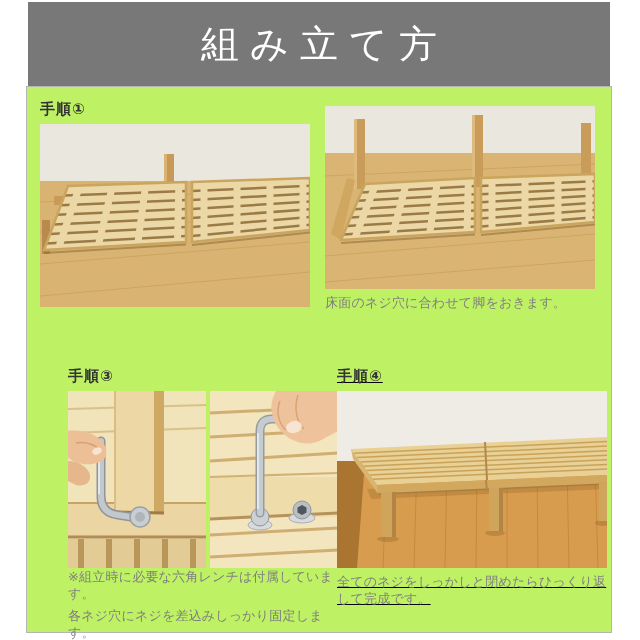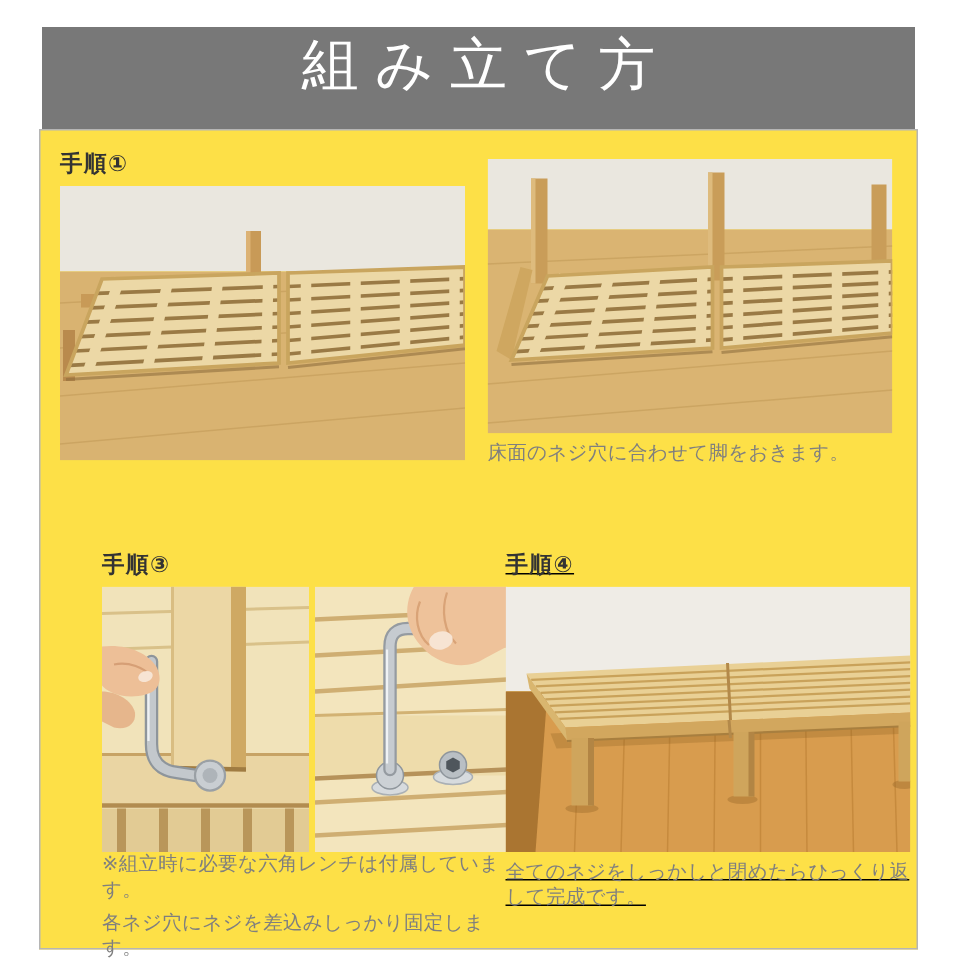--- a/index.html
+++ b/index.html
@@ -4,27 +4,27 @@
 <style>
   :root{
     --header_bg:#787878; --header_text:#ffffff;
     --label_color:#333333; --caption_color:#7f7f7f; --box_border:#b5b5b5; --page_bg:#ffffff;
   }
   *{margin:0;padding:0;box-sizing:border-box;}
   html,body{width:640px;height:640px;background:var(--page_bg);
     font-family:"DejaVu Sans","Liberation Sans",sans-serif;}
   .page{position:relative;width:640px;height:640px;overflow:hidden;}
 
-  .hdr{position:absolute;left:28px;top:18px;width:582px;height:71px;
-    background:var(--header_bg);display:flex;justify-content:center;}
+  .hdr{position:absolute;left:28px;top:2px;width:582px;height:84px;
+    background:var(--header_bg);display:flex;align-items:center;justify-content:center;}
   .hdr h1{color:var(--header_text);font-size:38px;font-weight:500;
     letter-spacing:11px;padding-left:11px;white-space:nowrap;}
 
   .box{position:absolute;left:26px;top:86px;width:586px;height:547px;
-    background:#fde047;border:1px solid var(--box_border);}
+    background:#bef264;border:1px solid var(--box_border);}
 
   .step{position:absolute;width:282px;}
   .s1{left:13px;top:13px;}
   .s2{left:298px;top:13px;}
   .s3{left:13px;top:280px;margin-left:28px;}
   .s4{left:310px;top:280px;text-decoration:underline;}
 
   .step-label{font-size:15px;line-height:18px;font-weight:bold;color:var(--label_color);
     letter-spacing:1px;}
   .photo{margin-top:6px;width:270px;overflow:hidden;font-size:0;}

